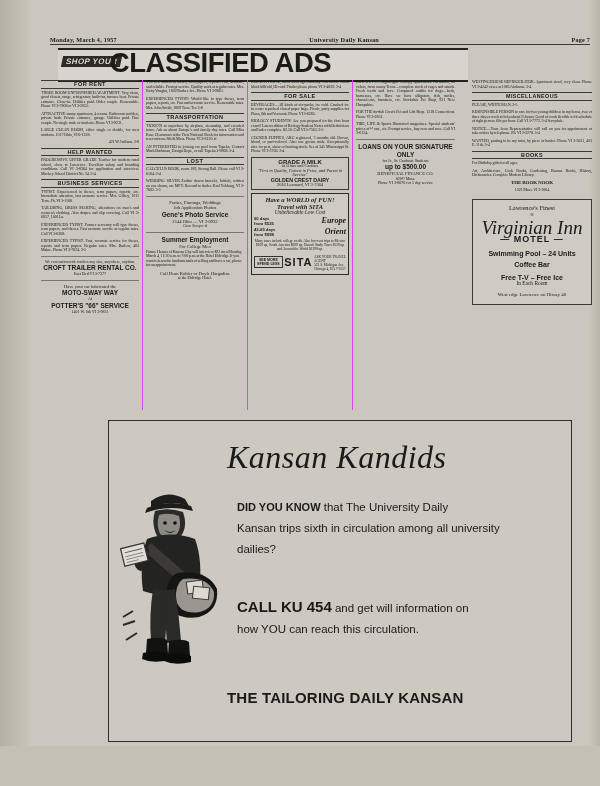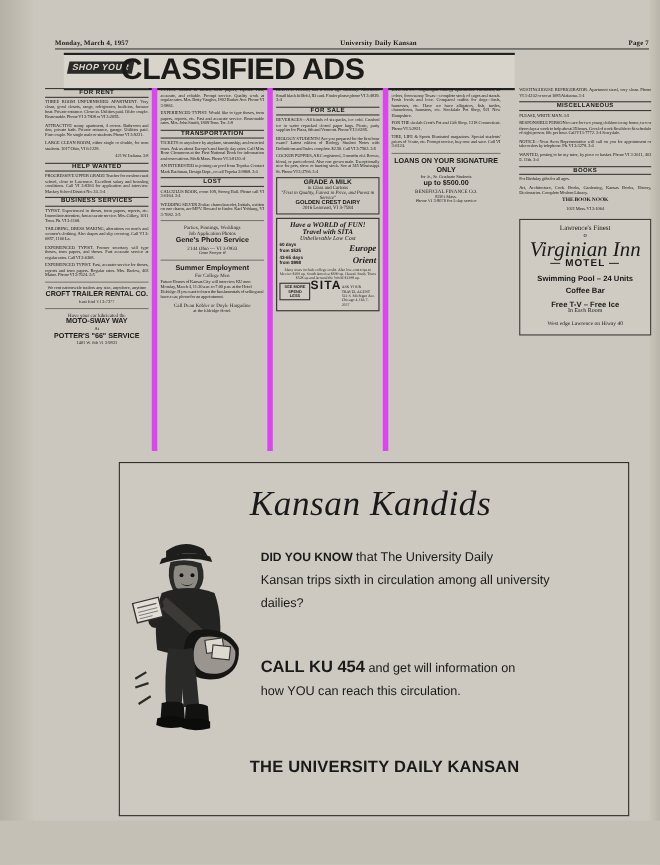--- a/index.html
+++ b/index.html
@@ -58,21 +58,21 @@
   .cols{
     position:absolute;top:80px;left:38px;width:430px;height:330px;
     display:flex;
     gap:0;
     font-size:4.1px;
     line-height:4.6px;
   }
   .col{
     width:105px;
     padding:0 3px;
-    border-right:5px solid #d946ef;
+    border-right:1px solid #d946ef;
     box-sizing:border-box;
   }
   .col:last-child{border-right:none;}
   .sec-head{
     text-align:center;
     font-family:"Liberation Sans",sans-serif;
     font-size:5.6px;
     font-weight:bold;
     letter-spacing:.4px;
     border-top:1px solid #3a3a38;
@@ -323,21 +323,21 @@
           <div class="dest">Europe</div>
         </div>
         <div class="sita-row">
           <div class="price">
             <span>43-65 days</span><br>
             <span>from $998</span>
           </div>
           <div class="dest">Orient</div>
         </div>
         <div class="note">Many tours include college credit. Also low-cost trips to Mexico $169 up, South America $699 up, Hawaii Study Tours $528 up and Around the World $1398 up.</div>
-        <div style="display:flex;justify-content:space-between;align-items:flex-start;margin-top:2px;">
+        <div style="display:flex;justify-content:space-between;align-items:center;margin-top:2px;">
           <div class="seeworld">
             <span>SEE MORE</span><br>
             <span>SPEND LESS</span>
           </div>
           <div class="logo">SITA</div>
           <div class="note" style="text-align:left;width:32px;">
             <span>ASK YOUR TRAVEL AGENT</span><br>
             <span>522 S. Michigan Ave.</span><br>
             <span>Chicago 4, HA 7-2557</span>
           </div>
@@ -442,17 +442,17 @@
       <b>DID YOU KNOW</b><span> that The University Daily</span><br>
       <span>Kansan trips sixth in circulation among all university</span><br>
       <span>dailies?</span>
     </div>
 
     <div class="line2">
       <b>CALL KU 454</b><span> and get will information on</span><br>
       <span>how YOU can reach this circulation.</span>
     </div>
 
-    <div class="line3">THE UNIVERSITY DAILY KANSAN</div>
+    <div class="line3">THE TAILORING DAILY KANSAN</div>
   </div>
 
   <div class="botedge"></div>
 </div>
 
 </body></html>

